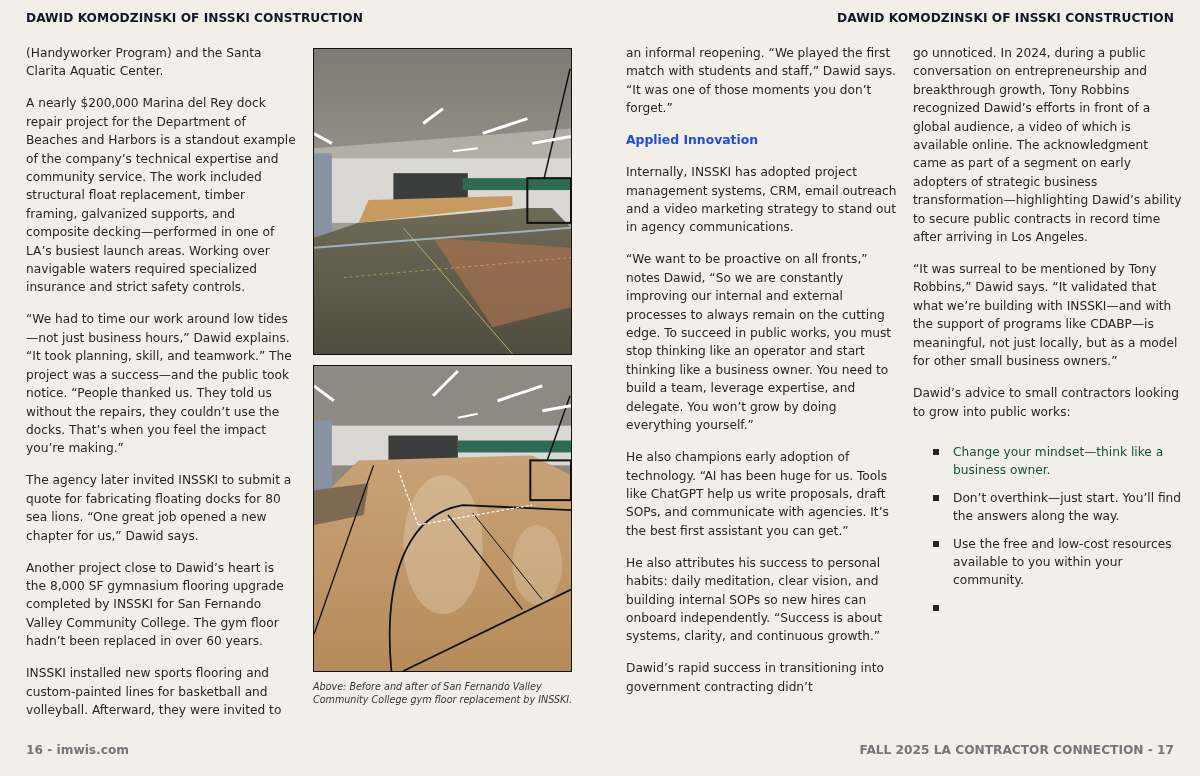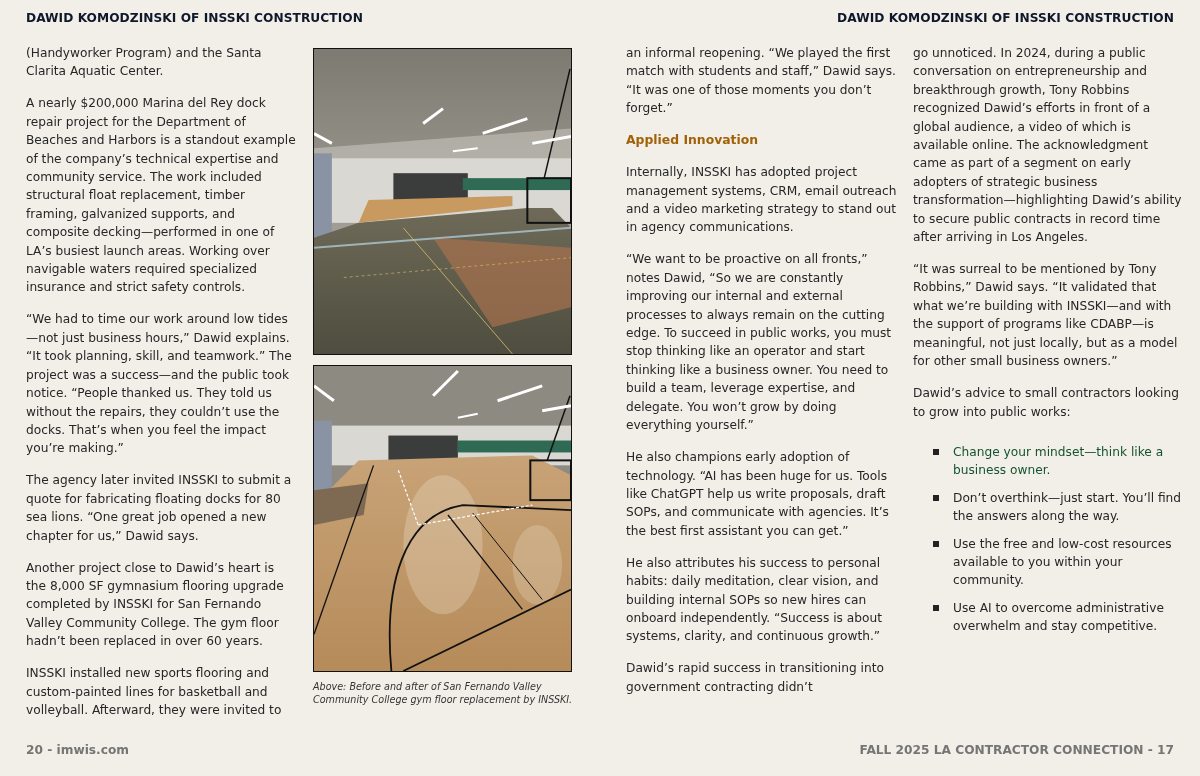--- a/index.html
+++ b/index.html
@@ -22,21 +22,21 @@
     font-size: 12.2px; font-weight: bold; color: #757575; white-space: nowrap;
   }
   .folio-left { left: 26px; }
   .folio-right { right: 26px; }
 
   .col {
     position: absolute; top: 44px;
     font-size: 12.2px; line-height: 18.4px;
   }
   .col p { margin: 0 0 13.6px 0; }
-  .col h3 { margin: 0 0 13.6px 0; font-size: 12.4px; font-weight: bold; color: #a16207; line-height: 18.4px; }
+  .col h3 { margin: 0 0 13.6px 0; font-size: 12.4px; font-weight: bold; color: #1d4ed8; line-height: 18.4px; }
   .col1 { left: 26px; width: 270px; }
   .col3 { left: 626px; width: 275px; }
   .col4 { left: 913px; width: 270px; }
 
   .advice-list { list-style: none; margin: 22px 0 0 0; padding: 0 0 0 20px; }
   .advice-list li { position: relative; padding-left: 20px; margin-bottom: 9px; }
   .advice-list li .bullet {
     position: absolute; left: 0; top: 6px; width: 6px; height: 6px; background: #222;
   }
   .advice-list li.muted .txt { color: #14532d; }
@@ -160,19 +160,18 @@
     <li>
       <span class="bullet"></span>
       <span class="txt">Don’t overthink—just start. You’ll find the answers along the way.</span>
     </li>
     <li>
       <span class="bullet"></span>
       <span class="txt">Use the free and low-cost resources available to you within your community.</span>
     </li>
     <li>
       <span class="bullet"></span>
-      <span class="txt">Use AI to overcome administrative overwhelm and stay competitive.</span>
     </li>
   </ul>
 </div>
 
-<div class="folio folio-left">20 - imwis.com</div>
+<div class="folio folio-left">16 - imwis.com</div>
 <div class="folio folio-right">FALL 2025 LA CONTRACTOR CONNECTION - 17</div>
 
 </body></html>

